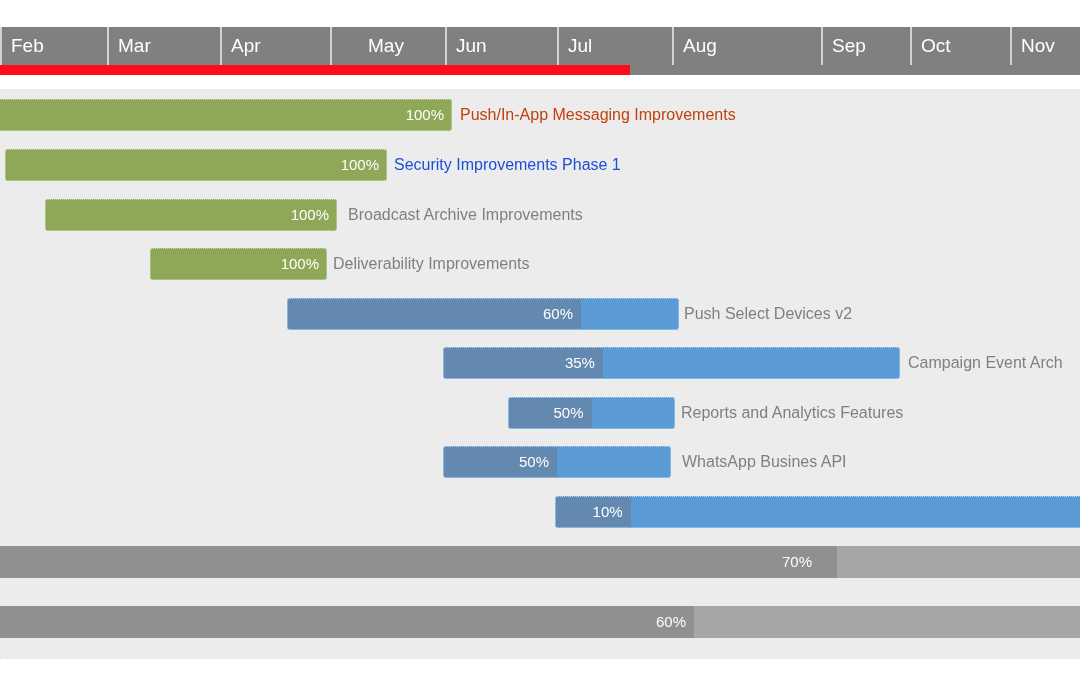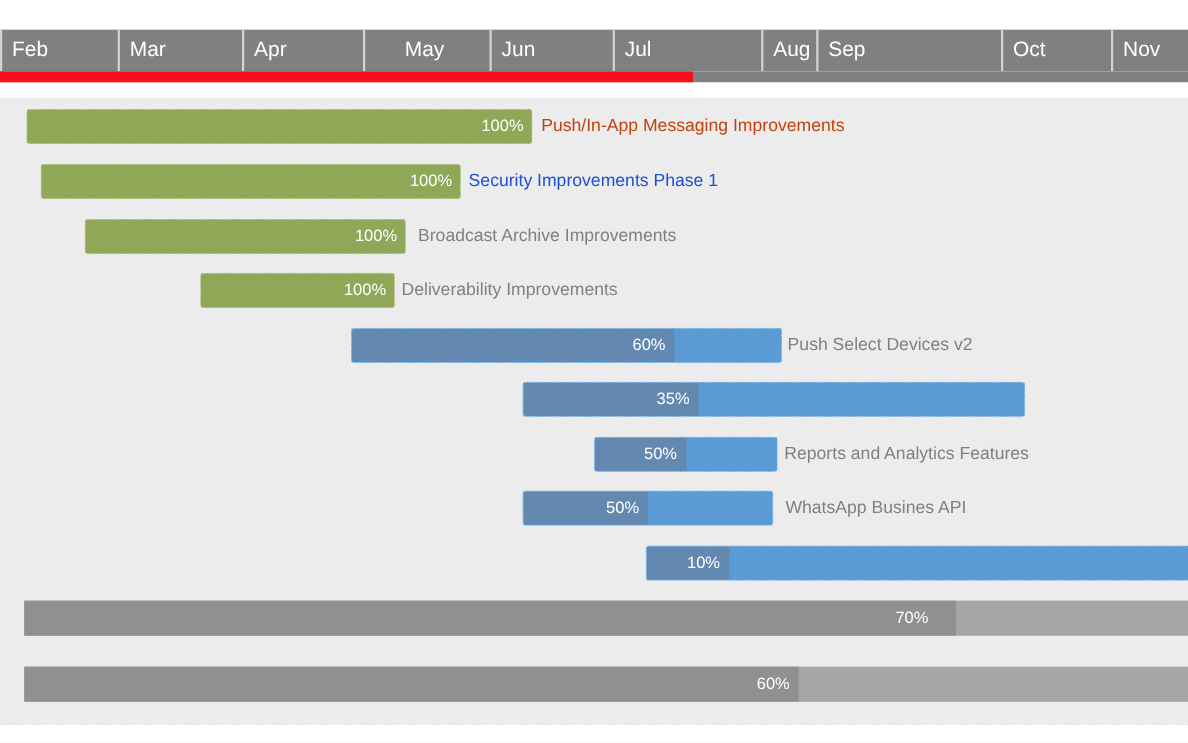--- a/index.html
+++ b/index.html
@@ -87,21 +87,20 @@
     background: #ffffff;
     border-top: 1px dotted #d8d8d8;
     box-sizing: border-box;
   }
 
   .task-row {
     position: absolute;
     left: 0;
     width: 1028px;
     height: 50px;
-    margin-left: 32px;
   }
 
   .bar {
     position: absolute;
     top: 0;
     height: 32px;
     box-sizing: border-box;
     border-radius: 3px;
     border: 1px dotted rgba(255,255,255,0.55);
     overflow: hidden;
@@ -141,22 +140,22 @@
 
 <div id="gantt">
 
   <div class="timeline-header" id="timeline-header" style="background: rgb(128, 128, 128);">
       <div class="month-cell" style="left: 0px; width: 107px;"><span>Feb</span></div>
       <div class="month-cell" style="left: 107px; width: 113px;"><span>Mar</span></div>
       <div class="month-cell" style="left: 220px; width: 110px;"><span>Apr</span></div>
       <div class="month-cell" style="left: 330px; width: 115px; padding-left: 36px;"><span>May</span></div>
       <div class="month-cell" style="left: 445px; width: 112px;"><span>Jun</span></div>
       <div class="month-cell" style="left: 557px; width: 115px;"><span>Jul</span></div>
-      <div class="month-cell" style="left: 692px; width: 128px;"><span>Aug</span></div>
-      <div class="month-cell" style="left: 742px; width: 128px;"><span>Sep</span></div>
+      <div class="month-cell" style="left: 672px; width: 128px;"><span>Aug</span></div>
+      <div class="month-cell" style="left: 821px; width: 128px;"><span>Sep</span></div>
       <div class="month-cell" style="left: 897px; width: 113px; margin-left: 13px;"><span>Oct</span></div>
       <div class="month-cell" style="left: 1010px; width: 70px;"><span>Nov</span></div>
     </div>
 
   <div class="today-track">
     <div class="today-progress" id="today-progress" style="width: 630px; background: rgb(252, 13, 27);"></div>
   </div>
 
   <div class="top-white-gap"></div>
 
@@ -186,20 +185,21 @@
           <div class="bar-fill" style="width: 75%; background: rgb(100, 137, 176);"></div>
         </div>
         <div class="bar-pct" style="left: 526px; width: 47px; text-align: right;">60%</div>
         <div class="bar-label" style="left: 684px; color: rgb(128, 128, 128);">Push Select Devices v2</div>
       </div>
       <div class="task-row" style="top: 258px;">
         <div class="bar" style="left: 443px; width: 457px; background: rgb(91, 155, 213);">
           <div class="bar-fill" style="width: 35%; background: rgb(100, 137, 176);"></div>
         </div>
         <div class="bar-pct" style="left: 547.95px; width: 47px; text-align: right;">35%</div>
+        <div class="bar-label" style="left: 908px; color: rgb(128, 128, 128);">Campaign Event Arch</div>
       </div>
       <div class="task-row" style="top: 308px;">
         <div class="bar" style="left: 508px; width: 167px; background: rgb(91, 155, 213);">
           <div class="bar-fill" style="width: 50%; background: rgb(100, 137, 176);"></div>
         </div>
         <div class="bar-pct" style="left: 536.5px; width: 47px; text-align: right;">50%</div>
         <div class="bar-label" style="left: 681px; color: rgb(128, 128, 128);">Reports and Analytics Features</div>
       </div>
       <div class="task-row" style="top: 357px;">
         <div class="bar" style="left: 443px; width: 228px; background: rgb(91, 155, 213);">

